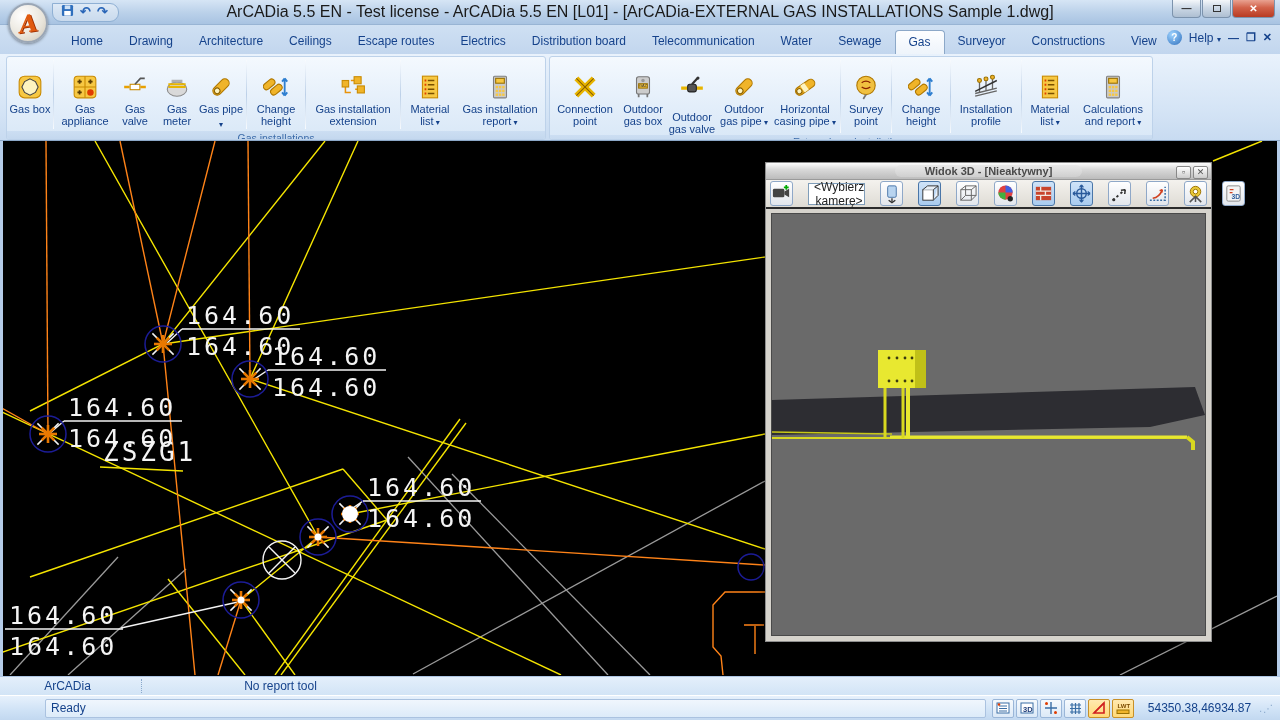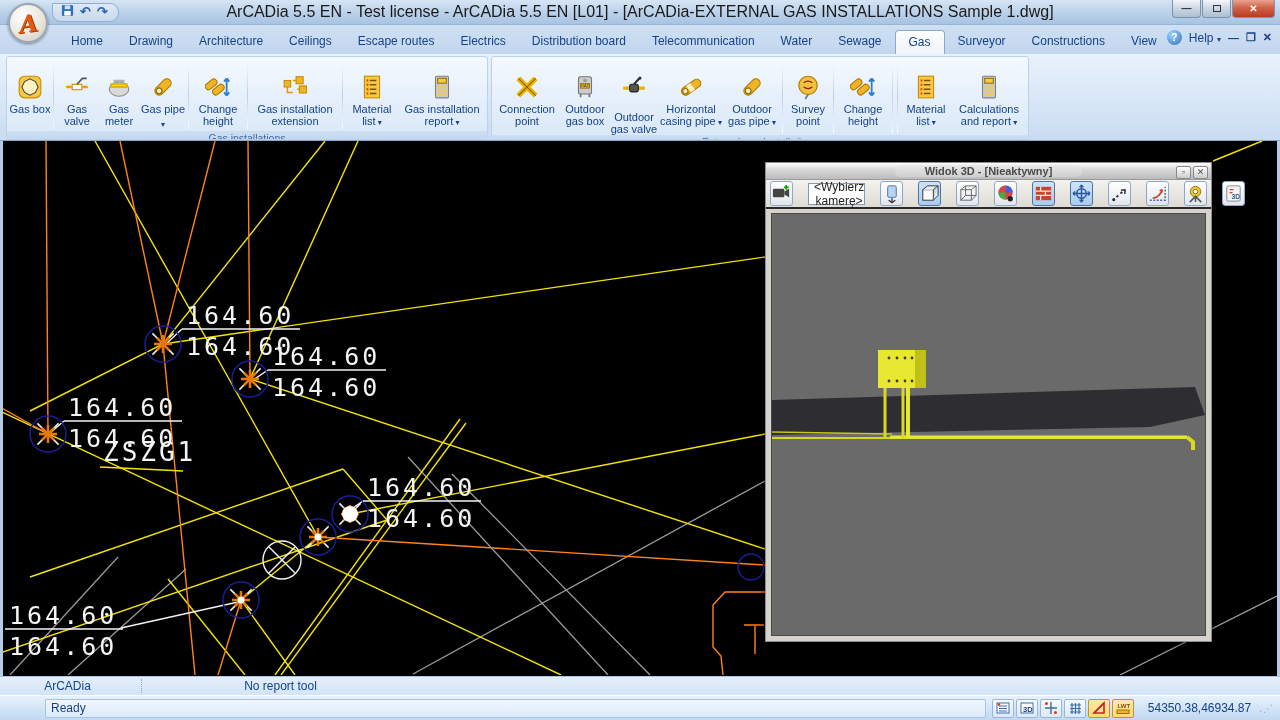--- a/index.html
+++ b/index.html
@@ -133,20 +133,31 @@
           <div class="rbtn" style="width: 42px;">
             <span class="ric">
               <svg width="26" height="26" viewBox="0 0 24 24">
                 <rect x="2" y="2" width="20" height="20" rx="5" fill="#f7c843" stroke="#c98a00"></rect>
                 <path d="M12,4.5 17,7 19.5,12 17,17 12,19.5 7,17 4.5,12 7,7Z" fill="#fdf3c0" stroke="#444"></path>
               </svg>
             </span>
             <span class="rlabel">Gas box</span>
           </div>
           <div class="rsep"></div>
+          <div class="rbtn" style="width: 58px;">
+            <span class="ric">
+              <svg width="26" height="26" viewBox="0 0 24 24">
+                <rect x="2" y="2" width="20" height="20" rx="3" fill="#f7c843" stroke="#c98a00"></rect>
+                <path d="M12,2 V22 M2,12 H22" stroke="#c98a00"></path>
+                <path d="M7,5 v4 M5,7 h4 M17,5 v4 M15,7 h4 M7,15 v4 M5,17 h4" stroke="#5a3c00" stroke-width="1.6"></path>
+                <circle cx="17" cy="17" r="3" fill="#e03c00"></circle>
+              </svg>
+            </span>
+            <span class="rlabel">Gas appliance</span>
+          </div>
           <div class="rbtn" style="width: 42px;">
             <span class="ric">
               <svg width="26" height="26" viewBox="0 0 24 24">
                 <path d="M2,12 h5 M17,12 h5" stroke="#e8a000" stroke-width="2.4"></path>
                 <rect x="7.5" y="9.5" width="9" height="5" fill="#fff" stroke="#c98a00"></rect>
                 <path d="M12,9.5 L17,4 h4" stroke="#555" stroke-width="1.5" fill="none"></path>
               </svg>
             </span>
             <span class="rlabel">Gas valve</span>
           </div>
@@ -257,43 +268,43 @@
             <span class="ric">
               <svg width="26" height="26" viewBox="0 0 24 24">
                 <path d="M2,13 h6 M16,13 h6" stroke="#e8b500" stroke-width="3"></path>
                 <rect x="8" y="9.5" width="8" height="7" rx="2" fill="#555" stroke="#222"></rect>
                 <path d="M12,9.5 L17,4" stroke="#333" stroke-width="2"></path>
                 <circle cx="17.5" cy="3.8" r="1.4" fill="#333"></circle>
               </svg>
             </span>
             <span class="rlabel">Outdoor gas valve</span>
           </div>
+          <div class="rbtn" style="width: 56px;">
+            <span class="ric">
+              <svg width="26" height="26" viewBox="0 0 24 24">
+                <g transform="rotate(-45 12 12)">
+                  <rect x="3" y="8" width="18" height="8" rx="4" fill="#f0b429" stroke="#b07800"></rect>
+                  <circle cx="7" cy="12" r="2.6" fill="#fdf3c0" stroke="#8a6000"></circle>
+                </g>
+              </svg>
+            </span>
+            <span class="rlabel">Outdoor gas pipe<span class="arrow-glyph"> ▾</span></span>
+          </div>
           <div class="rbtn" style="width: 66px;">
             <span class="ric">
               <svg width="26" height="26" viewBox="0 0 24 24">
                 <g transform="rotate(-35 12 12)">
                   <rect x="2" y="8.5" width="20" height="7.5" rx="3.7" fill="#f0b429" stroke="#b07800"></rect>
                   <rect x="9" y="8.5" width="4.5" height="7.5" fill="#fdf3c0"></rect>
                   <circle cx="5.5" cy="12.2" r="2.4" fill="#fdf3c0" stroke="#8a6000"></circle>
                 </g>
               </svg>
             </span>
             <span class="rlabel">Horizontal casing pipe<span class="arrow-glyph"> ▾</span></span>
           </div>
-          <div class="rbtn" style="width: 56px;">
-            <span class="ric">
-              <svg width="26" height="26" viewBox="0 0 24 24">
-                <g transform="rotate(-45 12 12)">
-                  <rect x="3" y="8" width="18" height="8" rx="4" fill="#f0b429" stroke="#b07800"></rect>
-                  <circle cx="7" cy="12" r="2.6" fill="#fdf3c0" stroke="#8a6000"></circle>
-                </g>
-              </svg>
-            </span>
-            <span class="rlabel">Outdoor gas pipe<span class="arrow-glyph"> ▾</span></span>
-          </div>
           <div class="rsep"></div>
           <div class="rbtn" style="width: 46px;">
             <span class="ric">
               <svg width="26" height="26" viewBox="0 0 24 24">
                 <circle cx="12" cy="10.5" r="8.5" fill="#f0c040" stroke="#b07800"></circle>
                 <path d="M8,8 q4,-3 8,0 M8,12 q4,3 8,0" stroke="#8a2000" stroke-width="1.2" fill="none"></path>
                 <path d="M12,19 L9.5,23" stroke="#777" stroke-width="1.6"></path>
               </svg>
             </span>
             <span class="rlabel">Survey point</span>
@@ -305,20 +316,33 @@
                 <g transform="rotate(-40 9 12)">
                   <rect x="2" y="5" width="12" height="6" rx="3" fill="#f0b429" stroke="#b07800"></rect>
                   <rect x="4" y="13" width="12" height="6" rx="3" fill="#f0b429" stroke="#b07800"></rect>
                 </g>
                 <path d="M20,4 V20 M20,4 l-2.4,3 M20,4 l2.4,3 M20,20 l-2.4,-3 M20,20 l2.4,-3" stroke="#2f7fd0" stroke-width="1.7" fill="none"></path>
               </svg>
             </span>
             <span class="rlabel">Change height</span>
           </div>
           <div class="rsep"></div>
+          <div class="rbtn" style="width: 66px;">
+            <span class="ric">
+              <svg width="26" height="26" viewBox="0 0 24 24">
+                <path d="M2,18 L22,13 M2,20.5 L22,15.5" stroke="#666" stroke-width="1.2"></path>
+                <path d="M6,17 V7 M12,15.5 V5.5 M18,14 V4" stroke="#666" stroke-width="1.2"></path>
+                <circle cx="6" cy="6" r="1.8" fill="#f0b429" stroke="#9a7000"></circle>
+                <circle cx="12" cy="4.5" r="1.8" fill="#f0b429" stroke="#9a7000"></circle>
+                <circle cx="18" cy="3" r="1.8" fill="#f0b429" stroke="#9a7000"></circle>
+                <path d="M2,16 L22,6" stroke="#333" stroke-width="1.3"></path>
+              </svg>
+            </span>
+            <span class="rlabel">Installation profile</span>
+          </div>
           <div class="rsep"></div>
           <div class="rbtn" style="width: 52px;">
             <span class="ric">
               <svg width="26" height="26" viewBox="0 0 24 24">
                 <rect x="5" y="2" width="14" height="20" fill="#f7c843" stroke="#c98a00"></rect>
                 <path d="M10,6 h6 M10,10 h6 M10,14 h6 M10,18 h6" stroke="#7a5000" stroke-width="1.4"></path>
                 <path d="M7,6 h1.6 M7,10 h1.6 M7,14 h1.6 M7,18 h1.6" stroke="#e03c00" stroke-width="1.8"></path>
               </svg>
             </span>
             <span class="rlabel">Material list<span class="arrow-glyph"> ▾</span></span>

